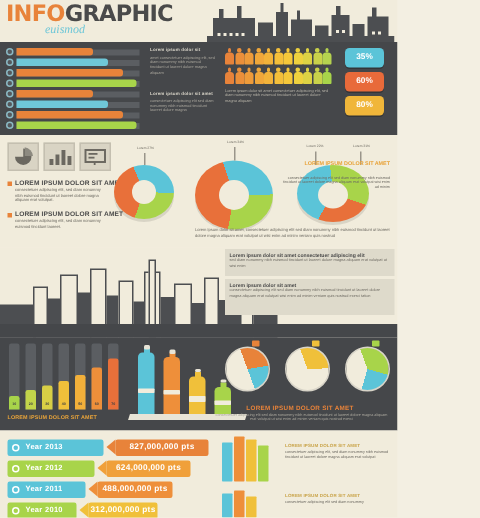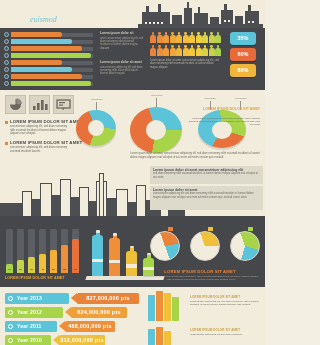--- a/index.html
+++ b/index.html
@@ -110,20 +110,23 @@
   .bspine{position:absolute;bottom:0;border-radius:0.5px;}
   .btext-h{position:absolute;font-size:3px;font-weight:bold;color:#c9a44a;letter-spacing:0.1px;}
   .btext-p{position:absolute;font-size:2.5px;color:#6d6a62;line-height:3.2px;}
 </style>
 </head>
 <body>
 
 <div class="page">
 
   <div class="band band-cream" id="header">
+    <div class="logo">
+      <span class="a">INFO</span><span class="b">GRAPHIC</span>
+    </div>
     <div class="script">euismod</div>
     <svg class="factory" width="125" height="26" viewBox="0 0 125 26">
       <g fill="#4c4e51">
         <rect x="4" y="10" width="28" height="16"></rect>
           <rect x="8" y="4" width="3" height="7"></rect>
         <rect x="20" y="2" width="3" height="9"></rect>
           <rect x="34" y="13" width="10" height="13"></rect>
         <rect x="46" y="6" width="8" height="20"></rect>
           <rect x="49" y="0" width="2" height="7"></rect>
         <rect x="56" y="11" width="14" height="15"></rect>

